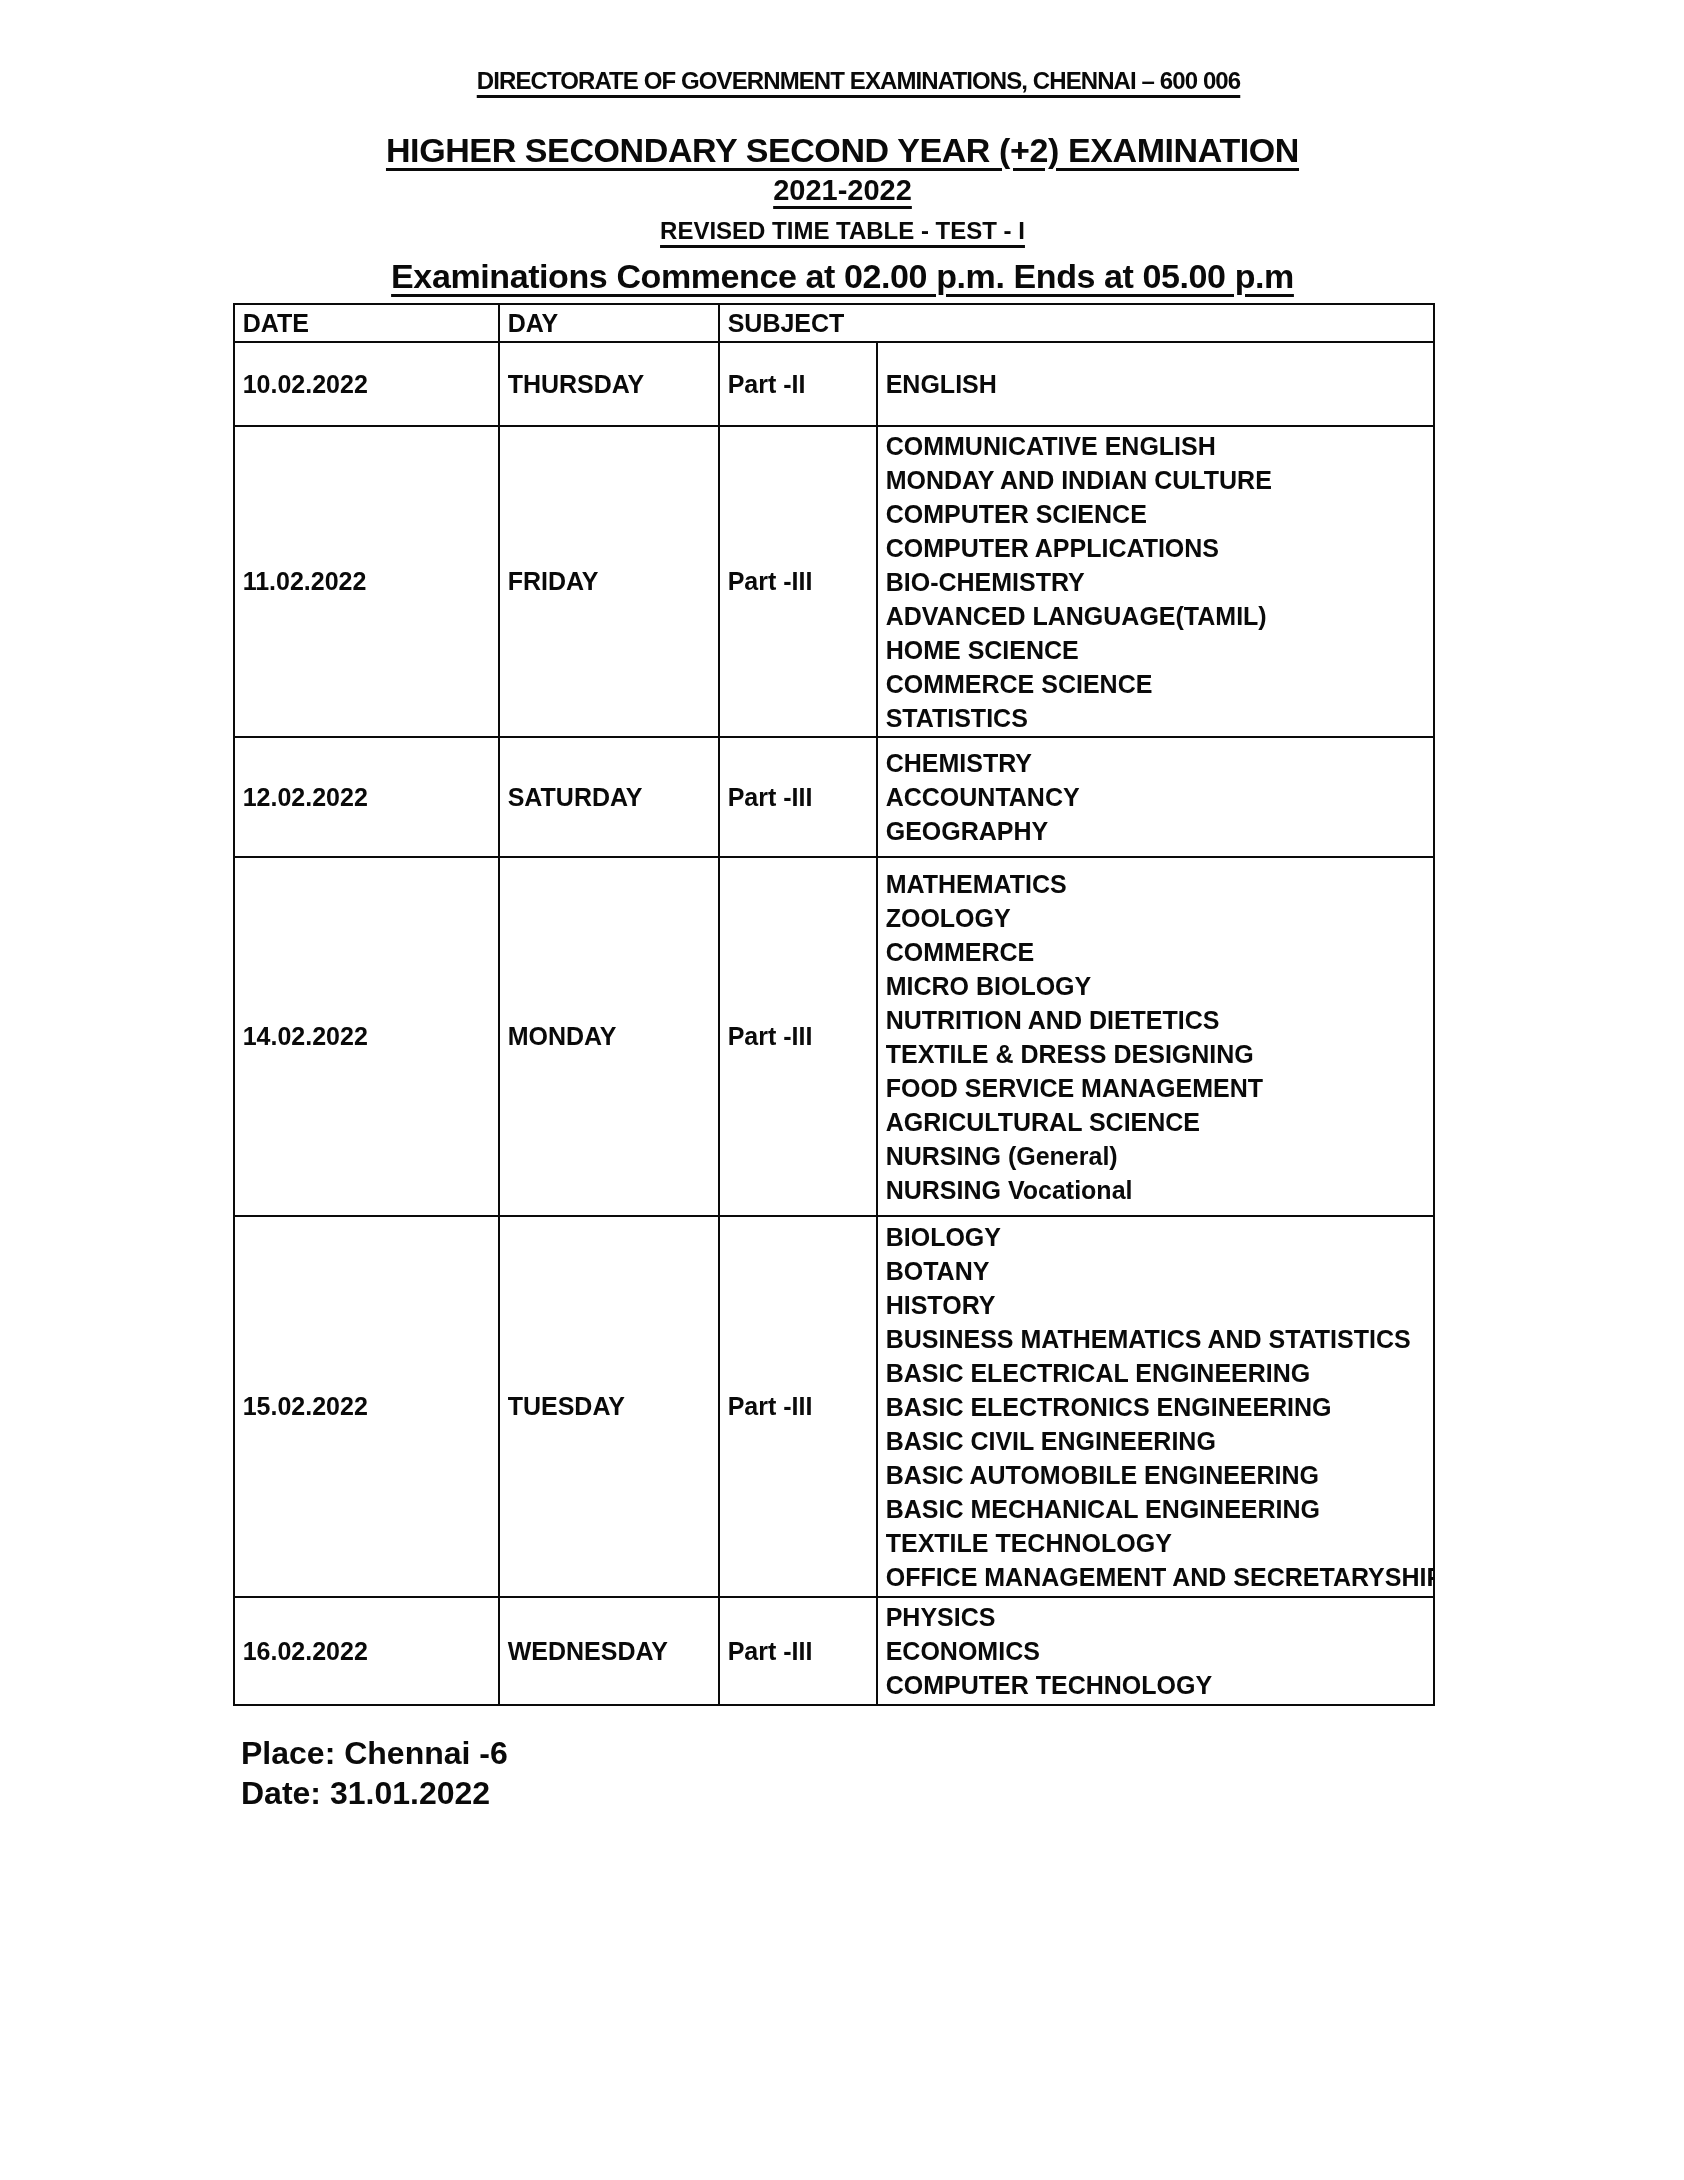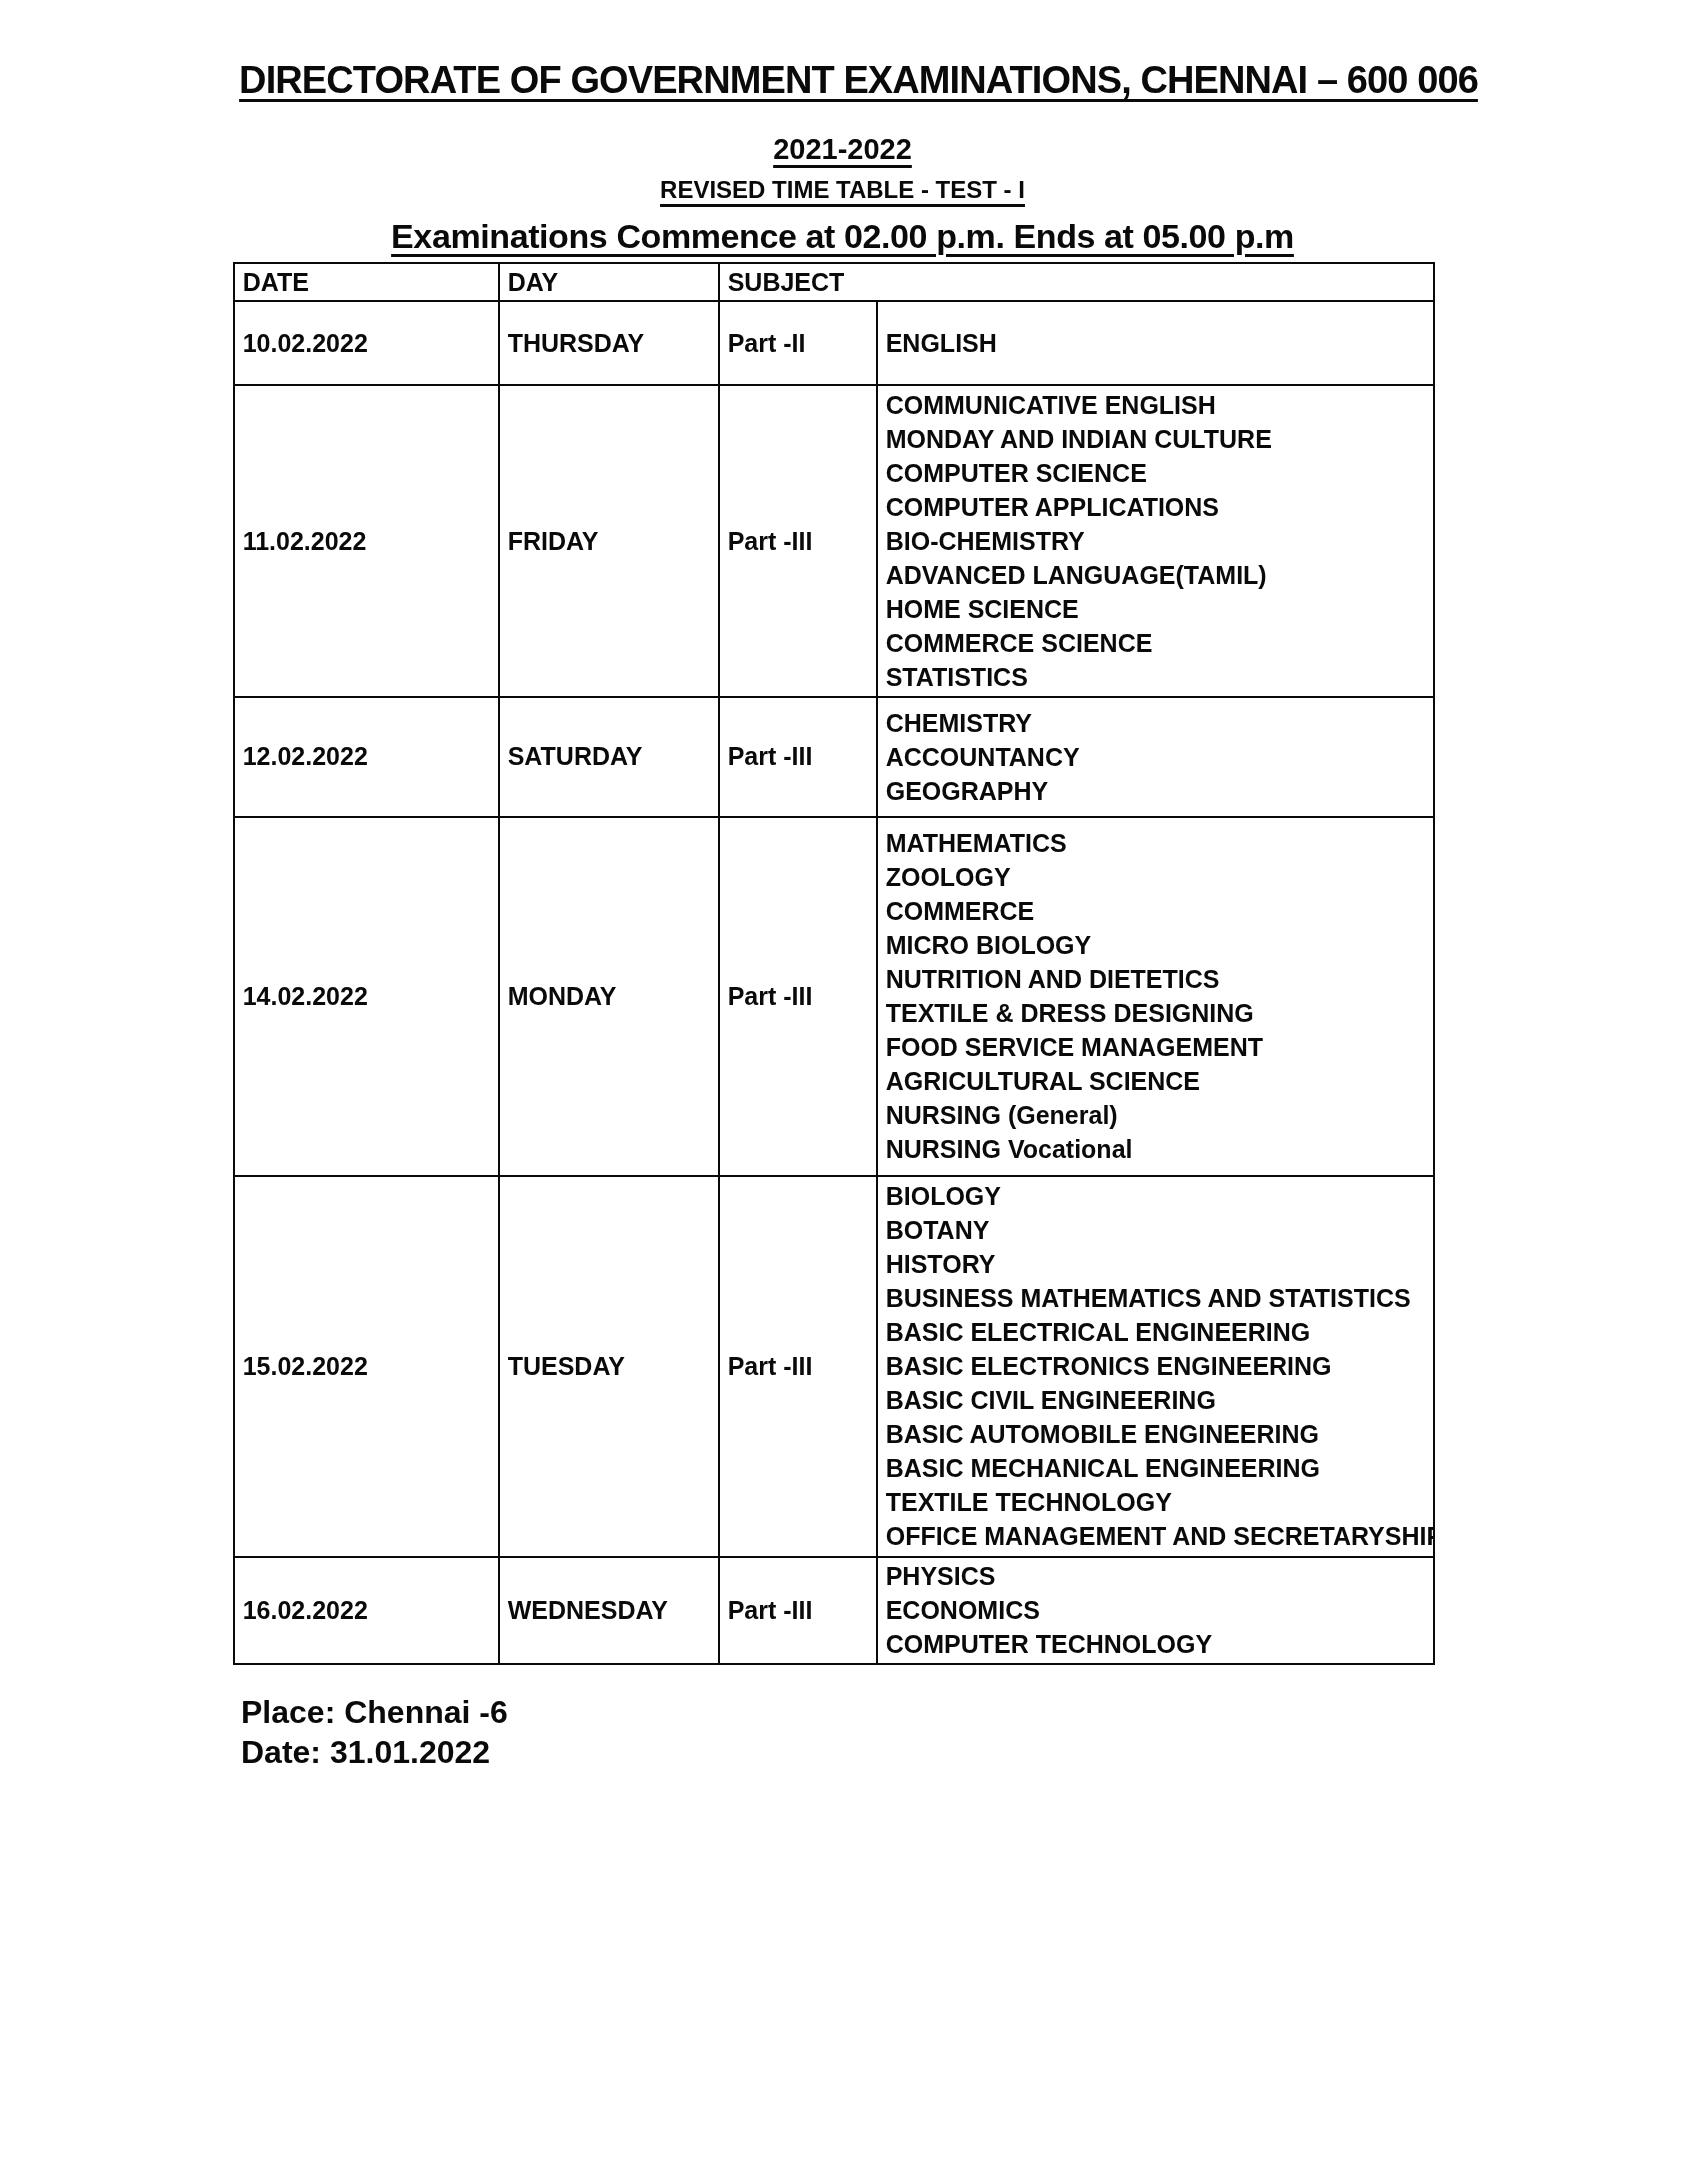--- a/index.html
+++ b/index.html
@@ -23,21 +23,21 @@
     padding-top: 61px;
     box-sizing: border-box;
   }
   .center { text-align: center; }
   .u {
     text-decoration: underline;
     text-decoration-thickness: 3.4px;
     text-underline-offset: 6px;
   }
   .title1 {
-    font-size: 38px;
+    font-size: 24px;
     line-height: 39px;
     letter-spacing: -0.9px;
     margin: 0 0 31px 0;
     padding-left: 32px;
   }
   .title2 {
     font-size: 34px;
     line-height: 39px;
     letter-spacing: -0.4px;
     margin: 0 0 1.7px 0;
@@ -90,20 +90,21 @@
     line-height: 40px;
   }
 </style>
 </head>
 <body>
 
 <div class="page">
 
   <div class="title1 center u">DIRECTORATE OF GOVERNMENT EXAMINATIONS, CHENNAI – 600 006</div>
 
+  <div class="title2 center u">HIGHER SECONDARY SECOND YEAR (+2) EXAMINATION</div>
 
   <div class="year center u">2021-2022</div>
 
   <div class="revised center u">REVISED TIME TABLE - TEST - I</div>
 
   <div class="timing center u">Examinations Commence at 02.00 p.m. Ends at 05.00 p.m</div>
 
   <table class="tt">
     <colgroup>
       <col class="c-date">

